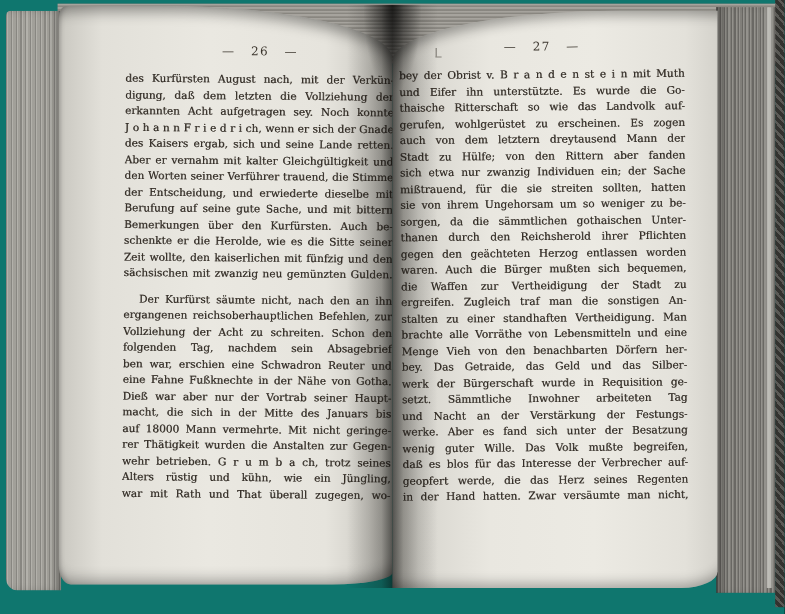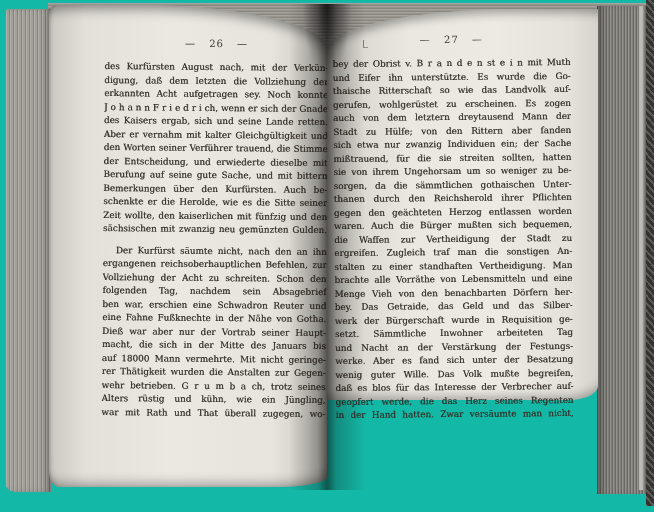--- a/index.html
+++ b/index.html
@@ -1,16 +1,16 @@
 <!DOCTYPE html>
 <html><head>
 <meta charset="utf-8">
 <style>
   html,body{margin:0;padding:0;background:#060606;}
-  .photo{position:relative;width:654px;height:512px;background:#14b8a6;overflow:hidden;
+  .photo{position:relative;width:654px;height:512px;background:#0f766e;overflow:hidden;
          font-family:"DejaVu Serif", serif;}
 
   
   .top-edge{position:absolute;left:48px;top:3px;width:599px;height:50px;background:#9c9992;
     background-image:repeating-linear-gradient(180deg, rgba(255,255,255,0.10) 0 1px, rgba(0,0,0,0.12) 2px 3px);}
 
   
   .edge-left{position:absolute;left:5px;top:9px;width:46px;height:483px;background:#aaa8a1;
     background-image:repeating-linear-gradient(90deg, rgba(0,0,0,0.20) 0 1px, rgba(255,255,255,0.10) 1px 2px, rgba(0,0,0,0.05) 2px 4px);
     border-radius:4px 0 0 10px;box-shadow:inset -7px 0 9px -4px rgba(0,0,0,0.40);}
@@ -24,21 +24,21 @@
   
   .cover-strip{position:absolute;left:646px;top:0;width:8px;height:506px;background:#44433f;
     background-image:repeating-linear-gradient(48deg, rgba(255,255,255,0.12) 0 2px, rgba(0,0,0,0.25) 2px 5px);}
 
   .page{position:absolute;}
   .page-left{left:49px;top:5px;width:278px;height:482px;
     background:linear-gradient(90deg,#c9c7c0 0,#e2e0d9 13%,#eae8e1 45%,#e6e4dd 80%,#d0cec7 93%,#b2b0a9 100%);
     border-top-left-radius:6px 10px;border-bottom-left-radius:10px 16px;
     border-top-right-radius:190px 44px;border-bottom-right-radius:50px 10px;
     box-shadow:inset 0 15px 11px -10px rgba(0,0,0,0.36), inset 0 -13px 11px -9px rgba(0,0,0,0.30), inset 3px 0 4px -2px rgba(0,0,0,0.25);}
-  .page-right{left:327px;top:9px;width:271px;height:391px;
+  .page-right{left:327px;top:9px;width:271px;height:481px;
     background:linear-gradient(90deg,#adaba4 0,#d8d6cf 8%,#e9e7e0 30%,#eceae3 62%,#e3e1da 90%,#d4d2cb 100%);
     border-top-left-radius:190px 42px;border-bottom-right-radius:30px 14px;
     box-shadow:inset 0 13px 10px -9px rgba(0,0,0,0.32), inset 0 -13px 10px -9px rgba(0,0,0,0.28);}
 
   
   .gutter{position:absolute;left:289px;top:4px;width:76px;height:486px;pointer-events:none;
     background:linear-gradient(90deg, rgba(15,14,12,0) 0%, rgba(15,14,12,0.26) 38%, rgba(8,8,7,0.55) 50%, rgba(15,14,12,0.26) 62%, rgba(15,14,12,0) 100%);}
   .gutter::before{content:"";position:absolute;left:14px;right:14px;top:0;height:72px;
     background:radial-gradient(ellipse at 50% 0%, rgba(0,0,0,0.62), rgba(0,0,0,0) 72%);}
 

